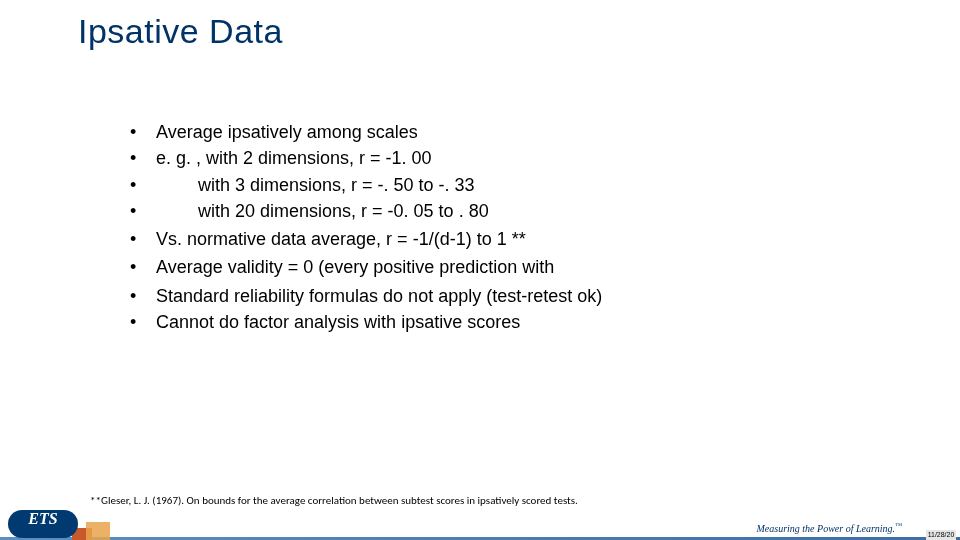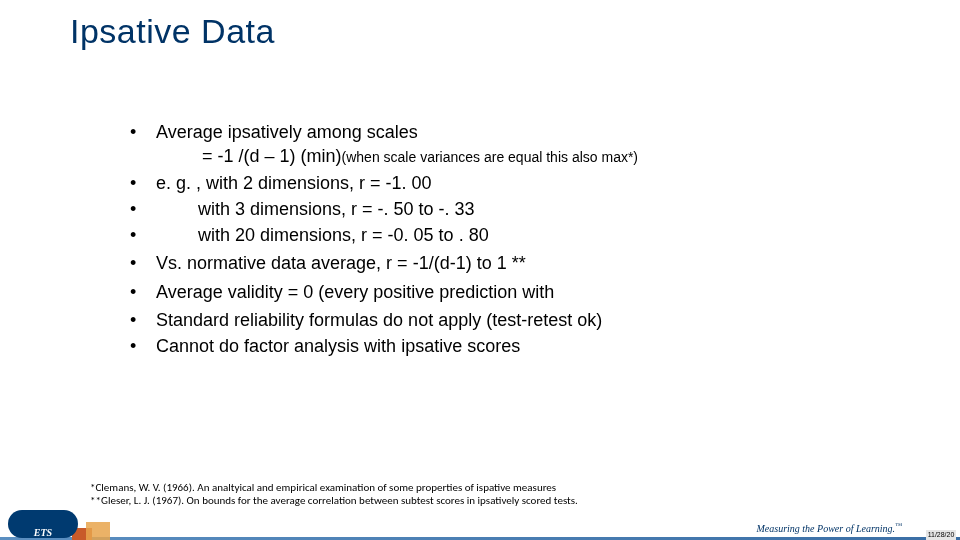--- a/index.html
+++ b/index.html
@@ -9,21 +9,21 @@
     height: 540px;
     background: #ffffff;
     font-family: Verdana, Geneva, sans-serif;
     color: #000000;
     overflow: hidden;
     position: relative;
   }
   .title {
     position: absolute;
     top: 12px;
-    left: 70px;
+    left: 78px;
     font-size: 34px;
     color: #003366;
     font-weight: normal;
     letter-spacing: 0.5px;
   }
   .body {
     position: absolute;
     top: 120px;
     left: 130px;
     right: 30px;
@@ -80,23 +80,23 @@
     bottom: 2px;
     left: 8px;
     width: 70px;
     height: 28px;
     background: #003a70;
     border-radius: 14px;
     color: #fff;
     font-family: Georgia, "Times New Roman", serif;
     font-style: italic;
     font-weight: bold;
-    font-size: 10px;
+    font-size: 16px;
     display: flex;
-    align-items: flex-end;
+    align-items: flex-start;
     justify-content: center;
     z-index: 3;
   }
   .ets-accent {
     position: absolute;
     bottom: 0;
     left: 72px;
     width: 38px;
     height: 18px;
     z-index: 2;
@@ -146,23 +146,20 @@
 
 <div class="title">Ipsative Data</div>
 
 <div class="body">
   <div class="bullets">
 
     <div class="row">
       <div class="dot">•</div>
       <div class="txt">Average ipsatively among scales</div>
     </div>
-    <div class="sub">
-      <span>= -1 /(d – 1) (min)</span><span class="note">(when scale variances are equal this also max*)</span>
-    </div>
 
     <div class="row">
       <div class="dot">•</div>
       <div class="txt">e. g. , with 2 dimensions, r = -1. 00</div>
     </div>
 
     <div class="row">
       <div class="dot">•</div>
       <div class="txt" style="padding-left:42px;">with 3 dimensions, r = -. 50 to -. 33</div>
     </div>
@@ -191,21 +188,20 @@
 
     <div class="row">
       <div class="dot">•</div>
       <div class="txt">Cannot do factor analysis with ipsative scores</div>
     </div>
 
   </div>
 </div>
 
 <div class="refs">
-  <div>*Clemans, W. V. (1966). An analtyical and empirical examination of some properties of ispative measures</div>
   <div>**Gleser, L. J. (1967). On bounds for the average correlation between subtest scores in ipsatively scored tests.</div>
 </div>
 
 <div class="footer-bar"></div>
 
 <div class="ets-badge">
   <span>ETS</span>
 </div>
 <div class="ets-accent">
   <div class="a1"></div>

